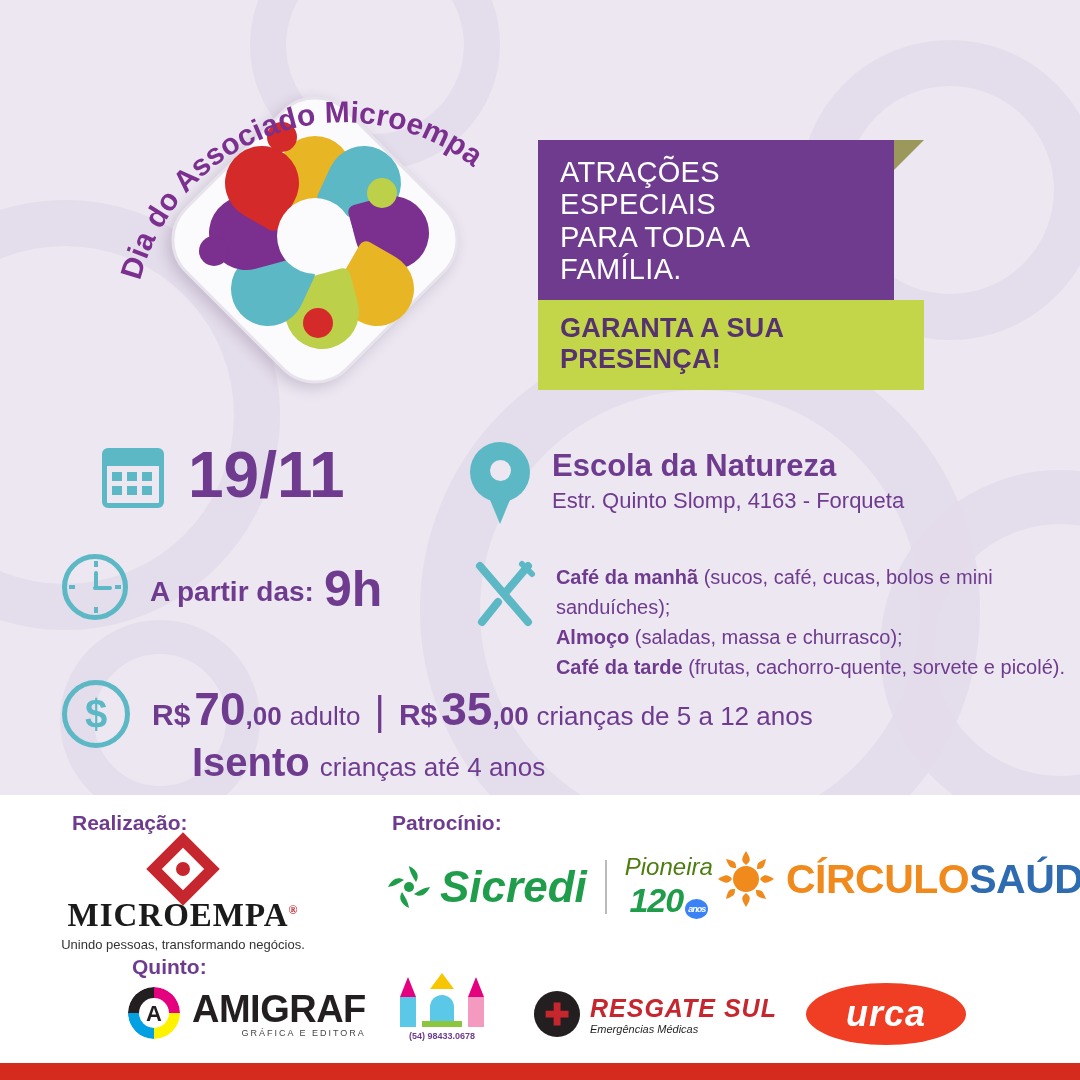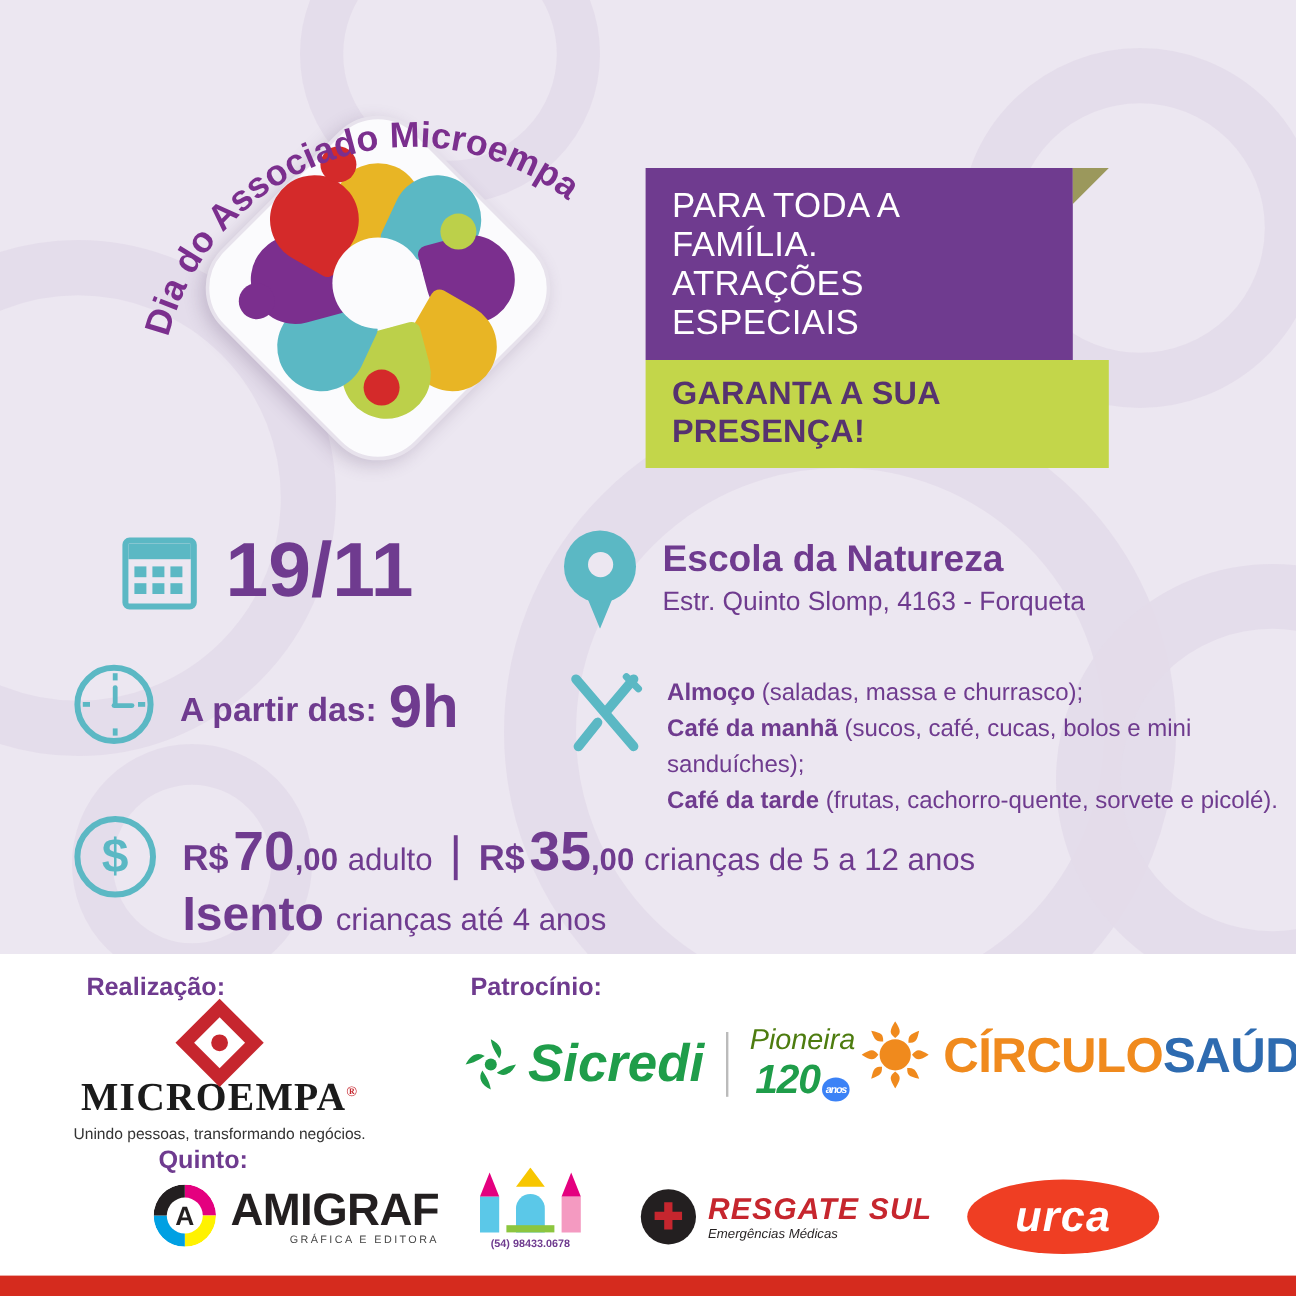--- a/index.html
+++ b/index.html
@@ -163,21 +163,21 @@
     font-size: 40px; font-weight: bold; color: #5bb8c4;
     line-height: 1;
   }
   .price-block { margin-left: 22px; color: #6f3b8f; margin-top: 2px; }
   .price-line1 { display: flex; align-items: baseline; }
   .pz-cur { font-size: 30px; font-weight: bold; }
   .pz-big { font-size: 46px; font-weight: bold; margin-left: 4px; }
   .pz-cents { font-size: 26px; font-weight: bold; }
   .pz-small { font-size: 26px; margin-left: 8px; font-weight: normal; }
   .pz-sep { font-size: 40px; margin: 0 14px; color: #6f3b8f; }
-  .price-line2 { display: flex; align-items: baseline; margin-top: 4px; }
+  .price-line2 { display: flex; align-items: baseline; margin-top: 4px; margin-left: 40px; }
   .pz-isento { font-size: 40px; font-weight: bold; }
   .pz-isento-sub { font-size: 26px; margin-left: 10px; }
 
   
   #row-loc { left: 470px; top: 12px; }
   .pin { width: 60px; height: 86px; position: relative; }
   .pin .body {
     position: absolute; left: 0; top: 0;
     width: 60px; height: 60px;
     background: #5bb8c4;
@@ -321,22 +321,22 @@
       </defs>
       <text>
         <textPath href="#arcpath" startOffset="2%" id="arc-text-node">Dia do Associado Microempa</textPath>
       </text>
     </svg>
   </div>
 
   <div id="banner">
     <div class="banner-top">
       <div class="fold"></div>
+      <div class="ln">ATRAÇÕES ESPECIAIS</div>
       <div class="ln">PARA TODA A FAMÍLIA.</div>
-      <div class="ln">ATRAÇÕES ESPECIAIS</div>
     </div>
     <div class="banner-bot">
       <div class="ln">GARANTA A SUA PRESENÇA!</div>
     </div>
   </div>
 
   <div id="info">
 
     <div class="row" id="row-date">
       <div class="cal">
@@ -407,26 +407,26 @@
             <line x1="58" y1="8" x2="36" y2="34"></line>
             <line x1="28" y1="44" x2="12" y2="64"></line>
           </g>
           <g stroke="#5bb8c4" stroke-width="6" stroke-linecap="round" fill="none">
             <line x1="52" y1="6" x2="62" y2="16"></line>
           </g>
         </svg>
       </div>
       <div class="food-text">
         <div>
+          <b>Café da manhã</b>
+          <span>(sucos, café, cucas, bolos e mini sanduíches);</span>
+        </div>
+        <div>
           <b>Almoço</b>
           <span>(saladas, massa e churrasco);</span>
-        </div>
-        <div>
-          <b>Café da manhã</b>
-          <span>(sucos, café, cucas, bolos e mini sanduíches);</span>
         </div>
         <div>
           <b>Café da tarde</b>
           <span>(frutas, cachorro-quente, sorvete e picolé).</span>
         </div>
       </div>
     </div>
   </div>
 
   <div id="footer">

